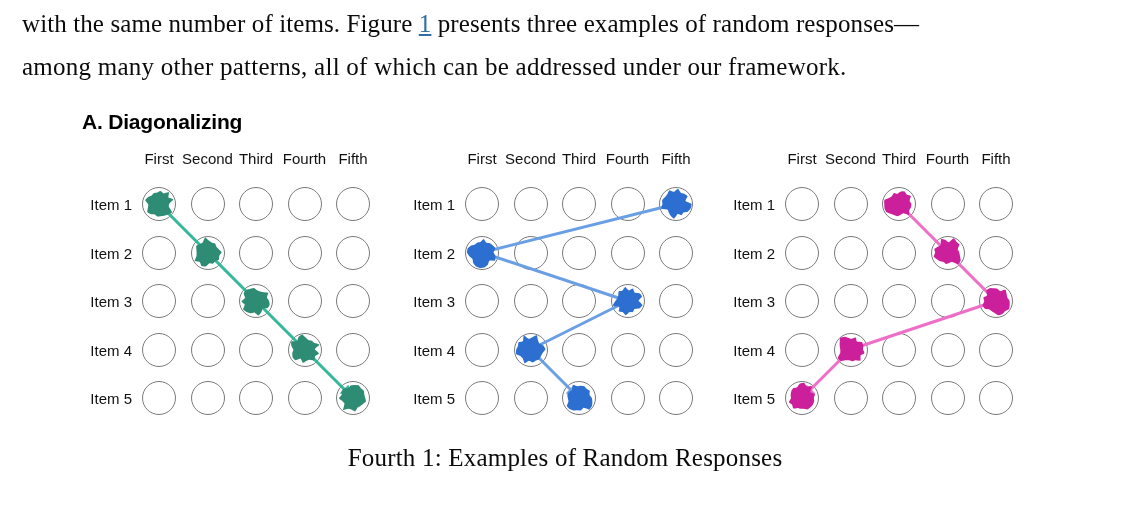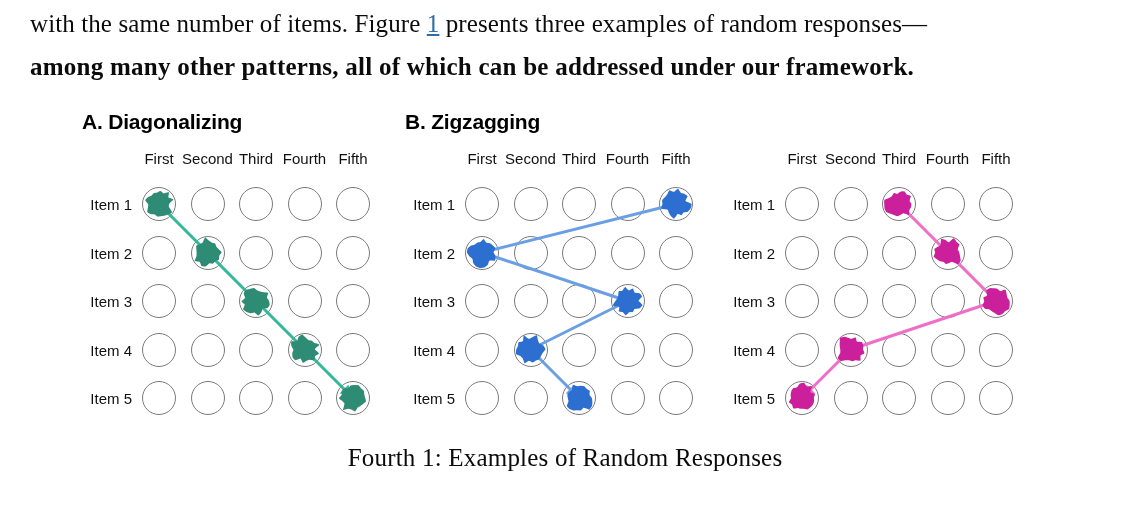--- a/index.html
+++ b/index.html
@@ -11,38 +11,37 @@
     width: 1130px;
     height: 518px;
     position: relative;
     overflow: hidden;
     font-family: "Liberation Sans", sans-serif;
   }
 
   
   .doc-paragraph {
     position: absolute;
-    left: 30px;
+    left: 22px;
     top: 2px;
     width: 1072px;
     font-family: "Liberation Serif", serif;
     font-size: 25px;
     line-height: 43px;
     color: #0b0b0b;
     text-align: justify;
     text-justify: inter-word;
     letter-spacing: 0.1px;
   }
   .doc-paragraph .line {
     display: block;
     white-space: nowrap;
   }
   .doc-paragraph .line2 {
     letter-spacing: 0.25px;
-    font-weight: bold;
   }
   .ref-link {
     color: #2f6da4;
   }
 
   
   .figure {
     position: absolute;
     left: 0;
     top: 110px;
@@ -194,21 +193,20 @@
           <path d="M99.06,64.00 Q98.56,65.91 98.92,66.91 Q102.16,71.48 102.06,72.40 Q99.06,74.14 98.14,74.55 Q95.26,75.58 94.38,75.78 Q91.61,76.08 90.75,76.16 Q87.98,76.73 87.20,76.50 Q85.10,74.63 84.28,74.32 Q81.26,74.24 80.40,73.92 Q77.40,72.44 77.11,71.64 Q77.89,68.14 78.01,67.23 Q78.46,64.87 78.13,64.00 Q75.26,60.80 75.26,59.96 Q77.35,57.53 78.12,57.01 Q81.02,56.08 81.73,55.61 Q83.31,53.39 83.98,53.01 Q86.52,52.69 87.34,52.47 Q90.07,51.00 90.85,51.11 Q92.85,53.25 93.85,53.38 Q98.60,51.72 99.17,52.26 Q98.08,56.94 98.58,57.84 Q103.30,59.04 103.36,59.78 Q99.59,63.14 99.06,64.00 Z" fill="#2e8b74"></path>
           <path d="M151.76,112.50 Q149.54,115.06 149.18,115.93 Q149.24,119.09 148.75,119.73 Q145.84,120.79 145.11,121.28 Q143.38,123.53 142.66,123.79 Q139.94,123.14 139.08,123.46 Q136.42,126.17 135.49,126.47 Q132.06,126.57 131.33,126.01 Q130.23,122.45 129.41,121.83 Q124.86,121.58 124.51,120.85 Q126.32,116.71 126.57,115.71 Q126.59,113.28 126.57,112.50 Q126.42,110.09 126.40,109.24 Q125.98,106.01 126.43,105.39 Q129.39,104.39 130.16,104.03 Q132.24,103.15 132.86,102.33 Q134.54,97.35 135.30,97.17 Q138.37,100.21 139.17,100.87 Q141.27,102.34 141.99,102.66 Q144.72,103.06 145.25,103.56 Q145.97,106.11 146.39,106.79 Q148.13,108.50 148.77,109.19 Q151.71,111.69 151.76,112.50 Z" fill="#2e8b74"></path>
           <path d="M199.11,161.00 Q199.82,164.12 199.61,165.00 Q198.20,167.87 197.36,168.30 Q193.34,168.13 192.60,168.62 Q191.74,171.57 191.20,172.39 Q188.90,175.49 188.08,175.48 Q185.28,172.66 184.36,172.38 Q181.40,173.19 180.46,173.14 Q177.42,172.39 176.52,171.94 Q173.23,170.26 173.00,169.35 Q174.85,165.33 174.66,164.33 Q171.36,161.78 171.43,161.00 Q174.91,158.77 175.18,157.82 Q173.56,154.05 173.69,153.09 Q175.48,150.31 176.28,149.78 Q179.43,148.90 180.37,148.67 Q183.26,147.71 184.12,147.91 Q186.78,149.97 187.52,150.40 Q189.62,151.27 190.34,151.50 Q192.59,152.09 193.56,152.27 Q198.01,152.36 198.40,153.03 Q196.76,156.86 196.84,157.82 Q198.78,160.14 199.11,161.00 Z" fill="#2e8b74"></path>
           <path d="M244.83,209.50 Q249.04,212.97 249.06,213.78 Q245.62,215.46 245.01,216.26 Q244.69,220.03 243.99,220.45 Q240.12,219.69 239.18,219.75 Q236.93,220.55 236.14,220.92 Q233.28,223.12 232.58,222.84 Q231.23,218.91 230.34,218.61 Q226.04,220.51 225.11,220.34 Q222.89,218.05 222.55,217.18 Q222.15,214.02 222.26,213.10 Q223.51,210.40 223.39,209.50 Q221.48,206.61 221.26,205.61 Q220.83,201.72 221.54,201.17 Q226.32,201.57 227.18,201.05 Q228.10,197.62 228.72,196.84 Q231.47,194.46 232.36,194.61 Q235.37,197.42 236.14,198.10 Q238.03,199.88 238.75,200.20 Q241.39,200.41 242.08,200.76 Q243.56,202.59 244.45,203.11 Q249.42,204.34 249.47,205.11 Q244.88,208.46 244.83,209.50 Z" fill="#2e8b74"></path>
           <path d="M295.23,258.00 Q296.23,261.05 295.92,261.79 Q293.38,263.69 292.68,264.22 Q290.75,265.80 290.13,266.23 Q288.09,267.16 287.47,267.79 Q285.67,271.27 284.94,271.46 Q282.18,269.72 281.36,269.40 Q279.10,268.74 278.08,268.78 Q273.30,270.33 272.87,269.69 Q274.54,264.51 274.48,263.48 Q273.04,261.78 272.37,261.12 Q268.97,258.77 268.90,258.00 Q271.39,255.56 271.74,254.69 Q271.48,251.59 271.81,250.81 Q273.73,248.56 274.53,248.22 Q277.64,248.35 278.44,248.01 Q280.40,245.70 281.18,245.33 Q283.97,244.91 284.88,244.91 Q288.02,244.91 288.78,245.35 Q290.53,247.92 291.15,248.59 Q293.59,250.22 293.97,250.95 Q294.21,253.82 294.36,254.66 Q295.04,257.14 295.23,258.00 Z" fill="#2e8b74"></path>
         </svg>
       </div>
   </div>
 
   <div class="panel panel-b">
-    <div class="panel-title">B. Zigzagging</div>
     <div class="grid-wrap">
         <div class="col-header" style="left: 89px; top: 10px;">First</div>
         <div class="col-header" style="left: 137.5px; top: 10px;">Second</div>
         <div class="col-header" style="left: 186px; top: 10px;">Third</div>
         <div class="col-header" style="left: 234.5px; top: 10px;">Fourth</div>
         <div class="col-header" style="left: 283px; top: 10px;">Fifth</div>
         <div class="row-label" style="left: 0px; width: 62px; top: 64px;">Item 1</div>
         <div class="row-label" style="left: 0px; width: 62px; top: 112.5px;">Item 2</div>
         <div class="row-label" style="left: 0px; width: 62px; top: 161px;">Item 3</div>
         <div class="row-label" style="left: 0px; width: 62px; top: 209.5px;">Item 4</div>

